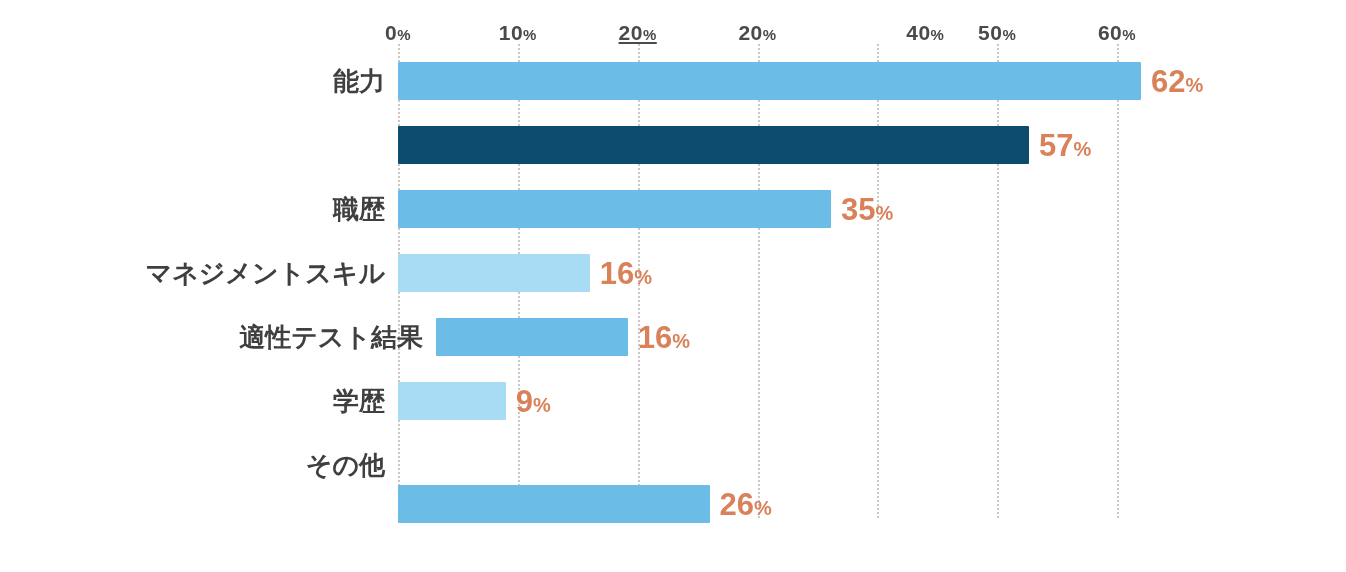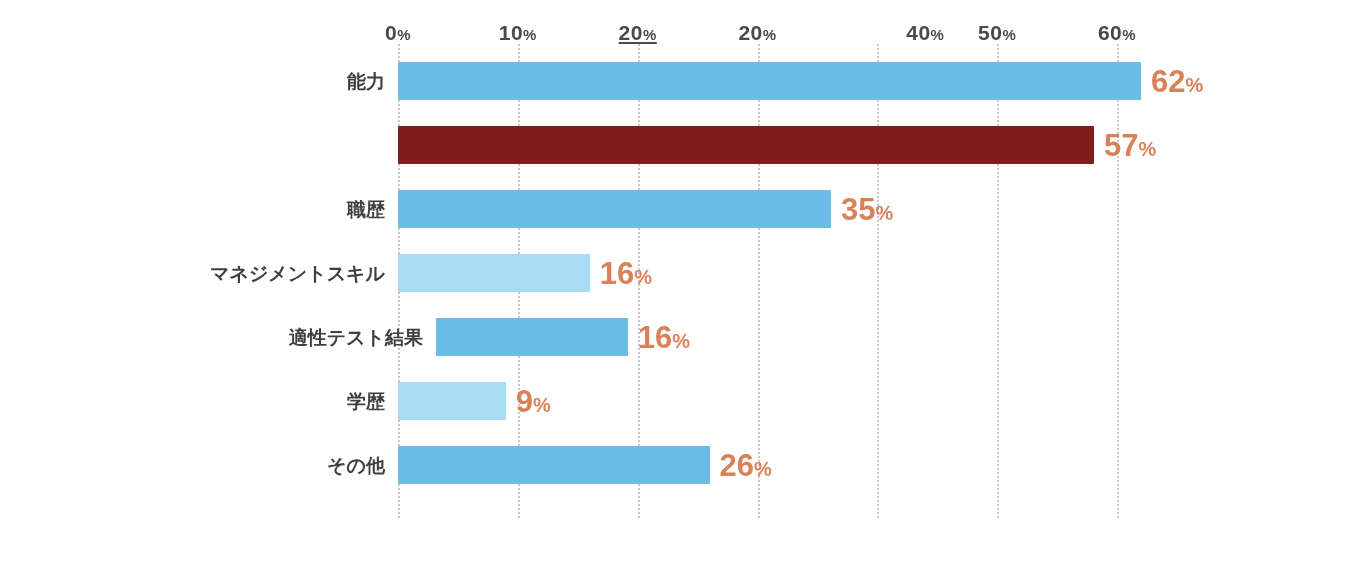--- a/index.html
+++ b/index.html
@@ -65,21 +65,21 @@
   }
 
   .row-label {
     position: absolute;
     top: 50%;
     transform: translateY(-50%);
     right: 100%;
     margin-right: 13px;
     white-space: nowrap;
     color: #3f3f3f;
-    font-size: 19px;
+    font-size: 26px;
     font-weight: 700;
     line-height: 1;
   }
 
   .bar {
     position: absolute;
     left: 0;
     top: 0;
     height: 38px;
     border-radius: 1px;
@@ -123,21 +123,21 @@
       <div class="tick-label" style="left: 599.167px; top: -22px;"><span class="num">50</span><span class="pct">%</span></div>
       <div class="gridline" style="left: 719px;"></div>
       <div class="tick-label" style="left: 719px; top: -22px;"><span class="num">60</span><span class="pct">%</span></div>
       <div class="row" style="top: 18px;">
         <div class="row-label">能力</div>
         <div class="bar" style="width: 742.967px; background: rgb(107, 189, 232);">
           <div class="bar-value"><span>62</span><span class="pct">%</span></div>
         </div>
       </div>
       <div class="row" style="top: 82px;">
-        <div class="bar" style="width: 696px; background: #7f1d1d;">
+        <div class="bar" style="width: 631px; background: #0c4a6e;">
           <div class="bar-value"><span>57</span><span class="pct">%</span></div>
         </div>
       </div>
       <div class="row" style="top: 146px;">
         <div class="row-label">職歴</div>
         <div class="bar" style="width: 433px; background: rgb(107, 189, 232);">
           <div class="bar-value"><span>35</span><span class="pct">%</span></div>
         </div>
       </div>
       <div class="row" style="top: 210px;">
@@ -153,18 +153,18 @@
         </div>
       </div>
       <div class="row" style="top: 338px;">
         <div class="row-label">学歴</div>
         <div class="bar" style="width: 107.85px; background: rgb(168, 220, 245);">
           <div class="bar-value"><span>9</span><span class="pct">%</span></div>
         </div>
       </div>
       <div class="row" style="top: 402px;">
         <div class="row-label">その他</div>
-        <div class="bar" style="width: 311.567px; background: rgb(107, 189, 232);">
+        <div class="bar" style="width: 311.567px; background: rgb(107, 189, 232); margin-top: 39px;">
           <div class="bar-value"><span>26</span><span class="pct">%</span></div>
         </div>
       </div>
     </div>
 </div>
 
 </body></html>

